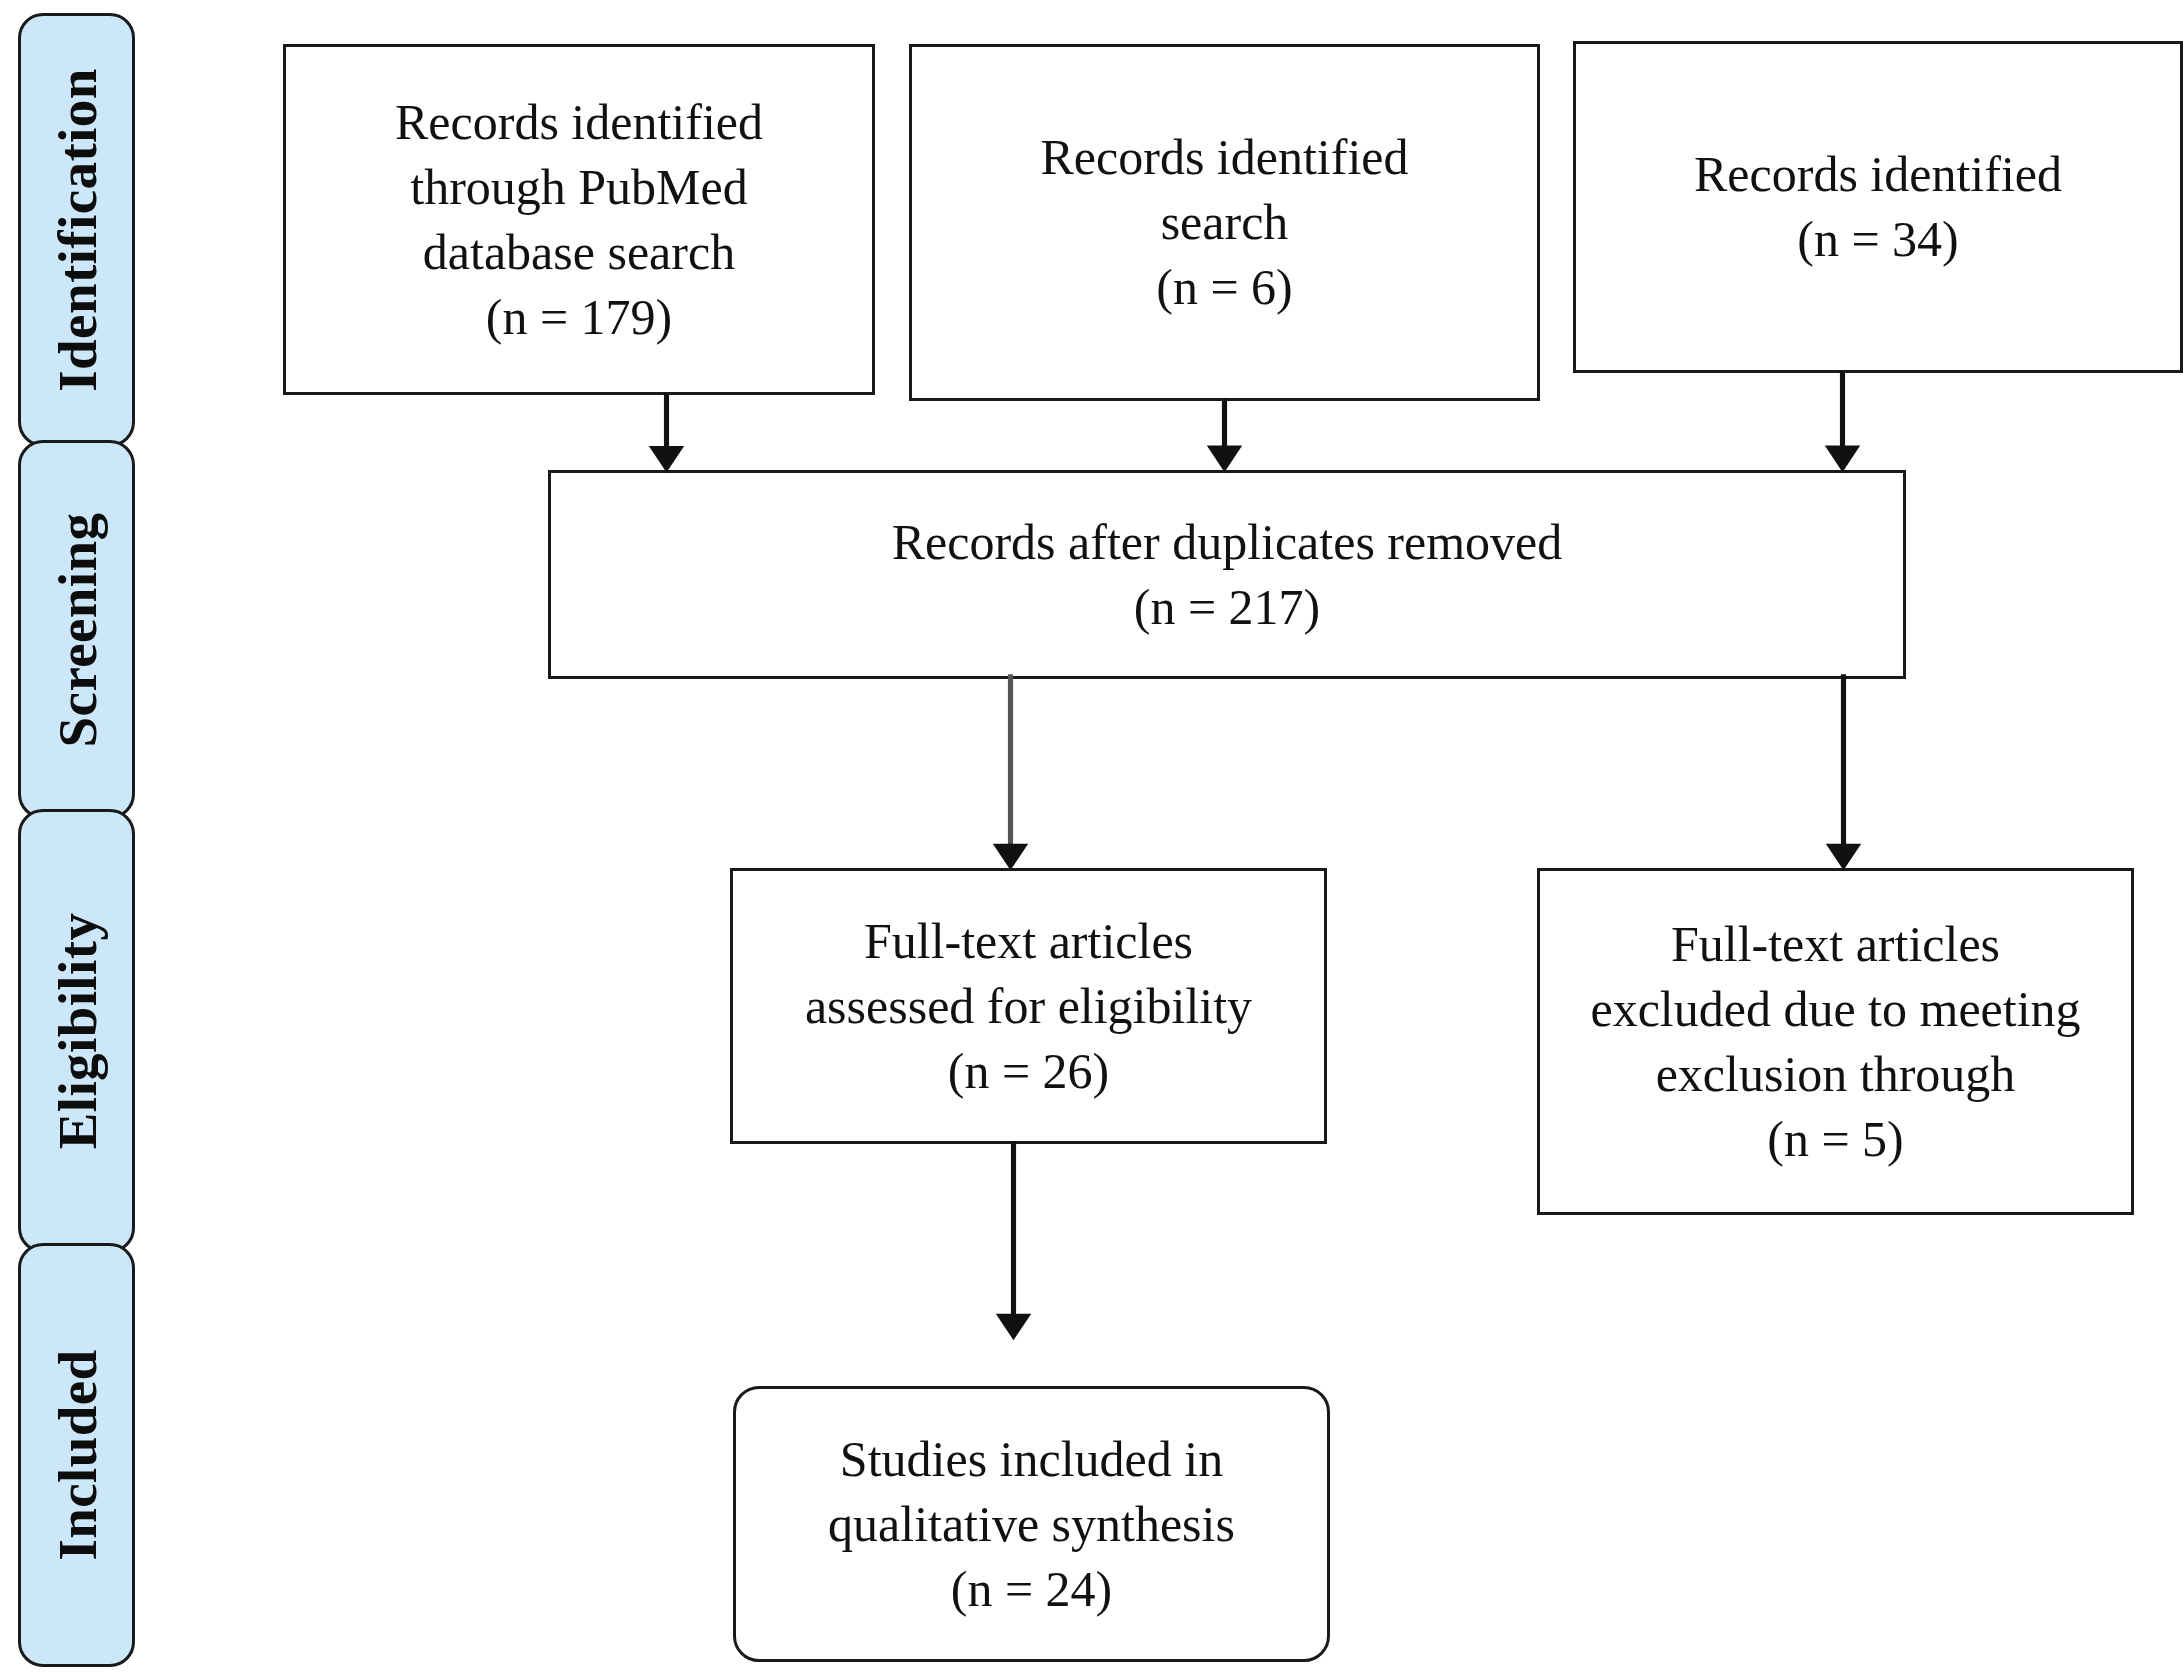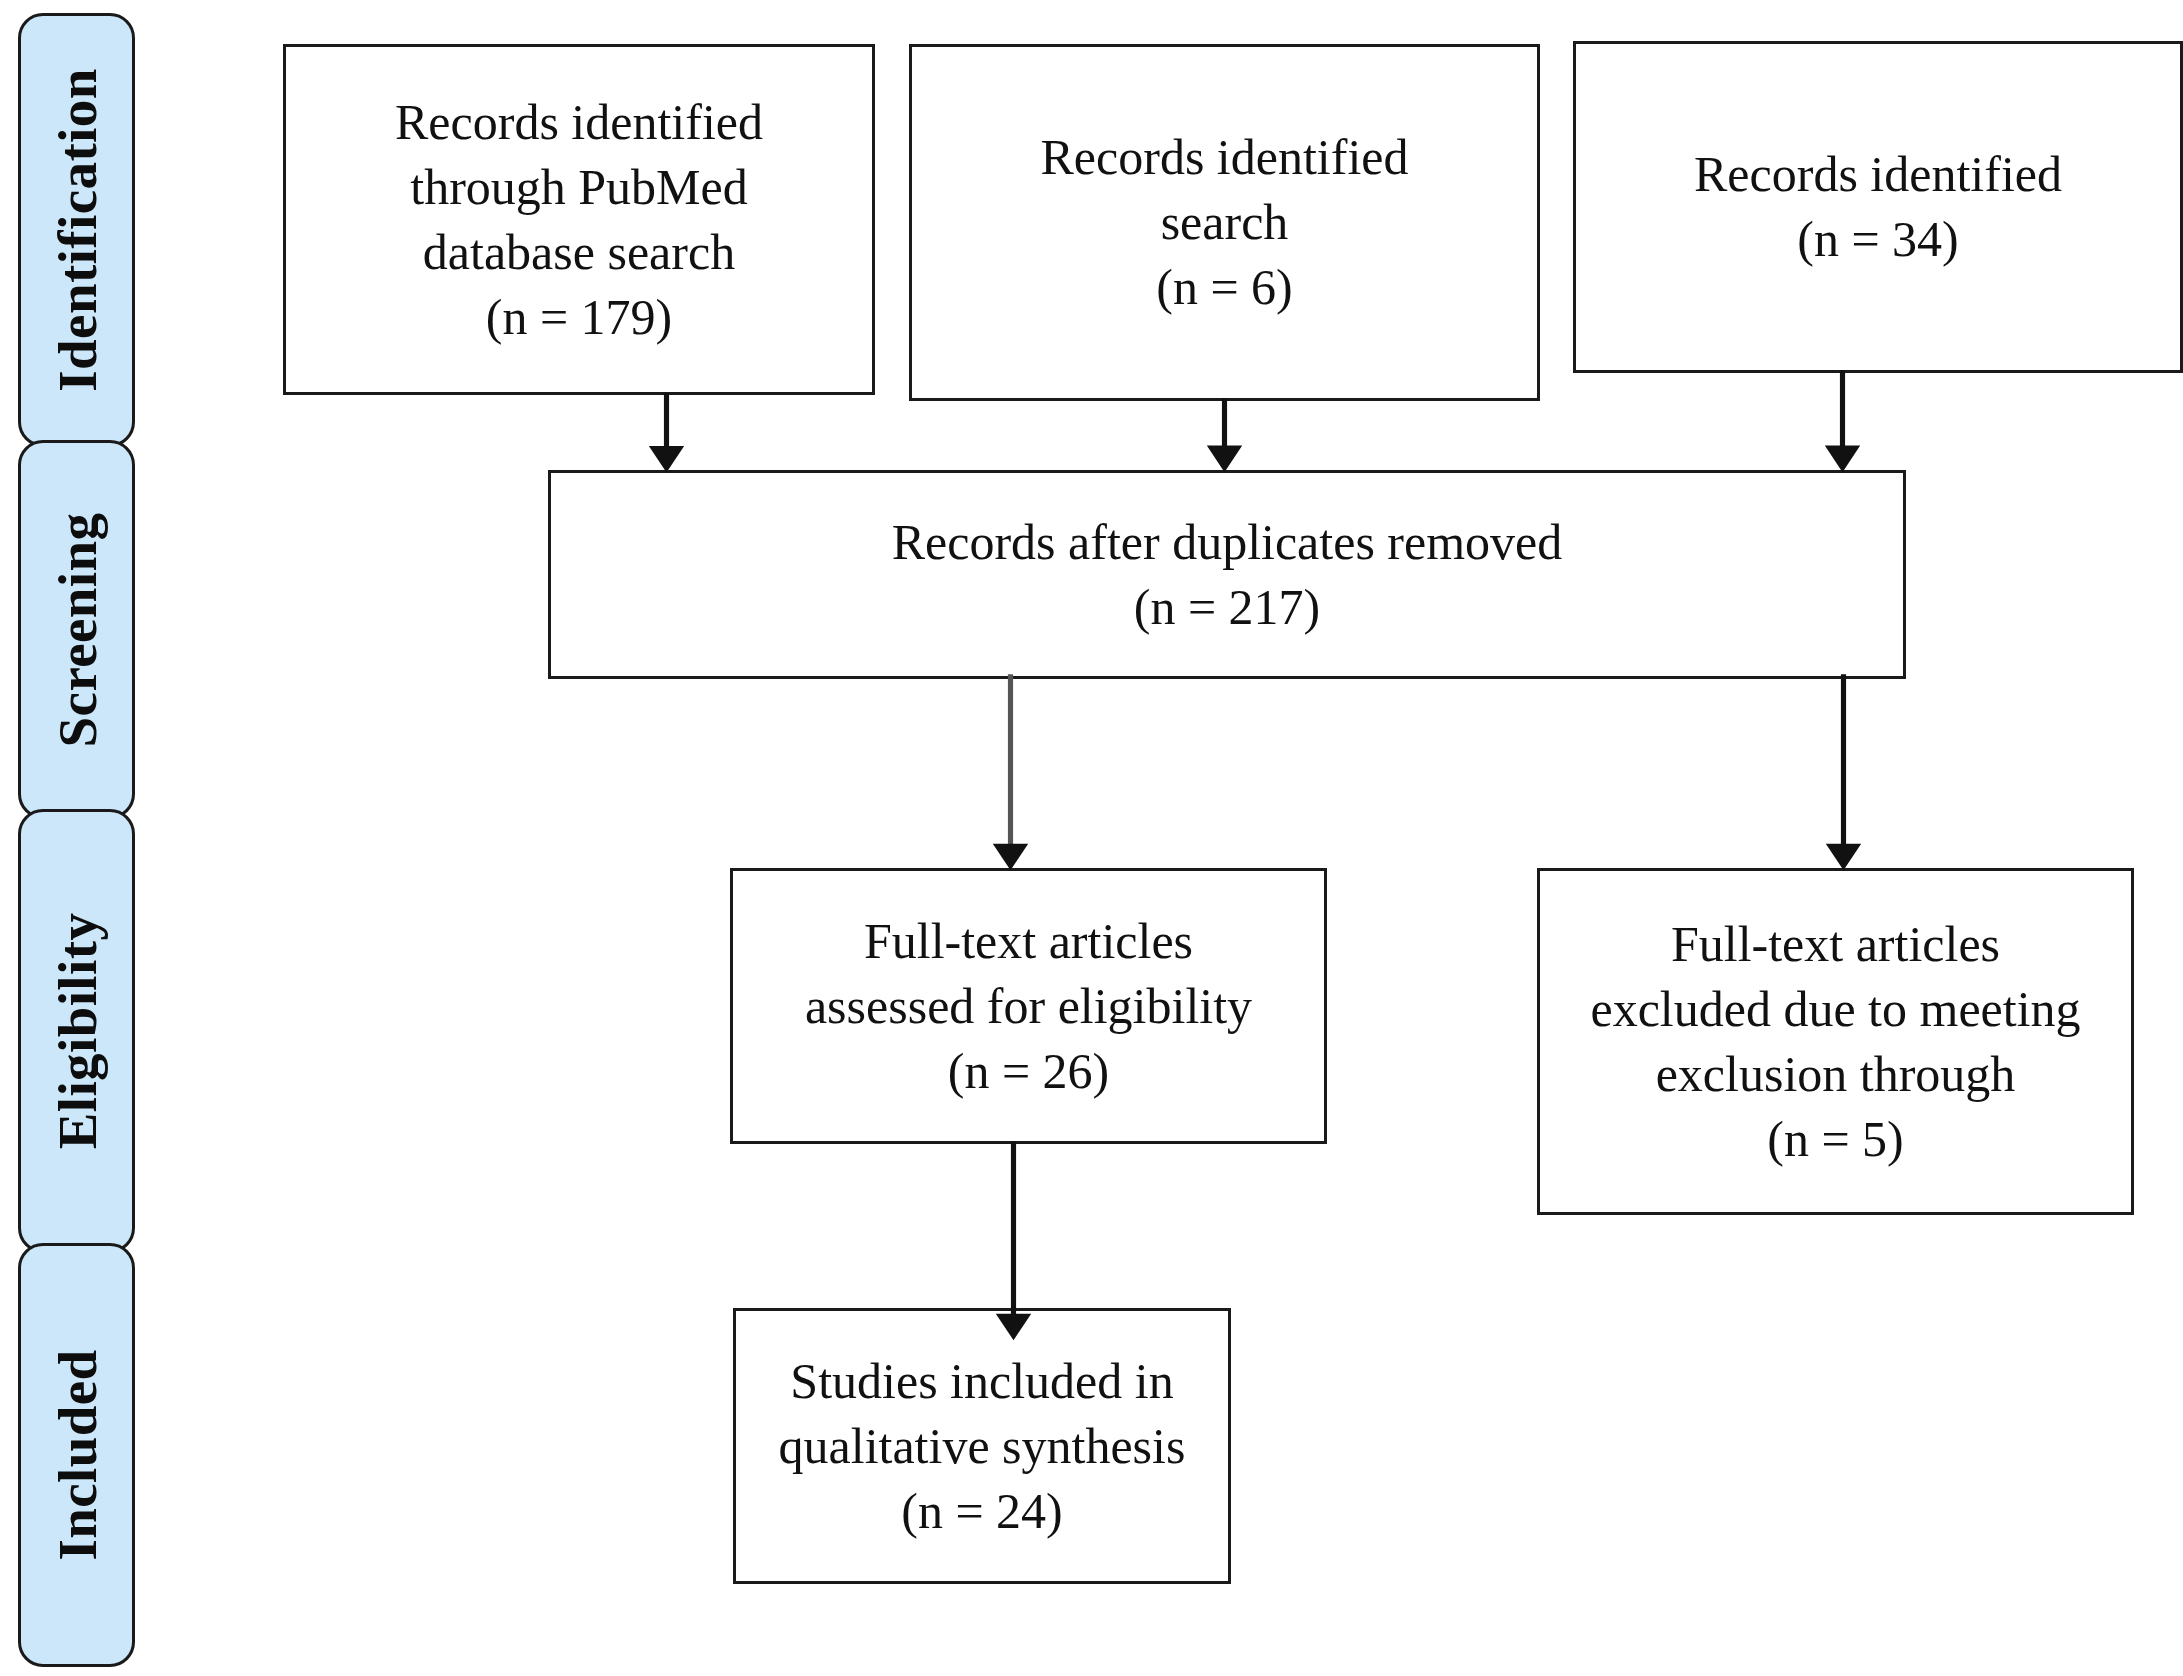--- a/index.html
+++ b/index.html
@@ -120,21 +120,21 @@
     <div class="line">(n = 26)</div>
   </div>
 
   <div class="flow-box" style="left:1537px; top:868px; width:597px; height:347px;">
     <div class="line">Full-text articles</div>
     <div class="line">excluded due to meeting</div>
     <div class="line">exclusion through</div>
     <div class="line">(n = 5)</div>
   </div>
 
-  <div class="flow-box" style="left:733px; top:1308px; width:498px; height:276px;">
+  <div class="flow-box" style="left:733px; top:1386px; width:597px; height:276px;border-radius:26px;">
     <div class="line">Studies included in</div>
     <div class="line">qualitative synthesis</div>
     <div class="line">(n = 24)</div>
   </div>
 
   <div class="conn" style="left:637px; top:393px; width:59px; height:81px;">
     <svg width="59" height="81" viewBox="0 0 80 110">
       <line x1="40" y1="0" x2="40" y2="78" stroke="#111111" stroke-width="7"></line>
       <polygon points="16,72 64,72 40,108" fill="#111111"></polygon>
     </svg>

